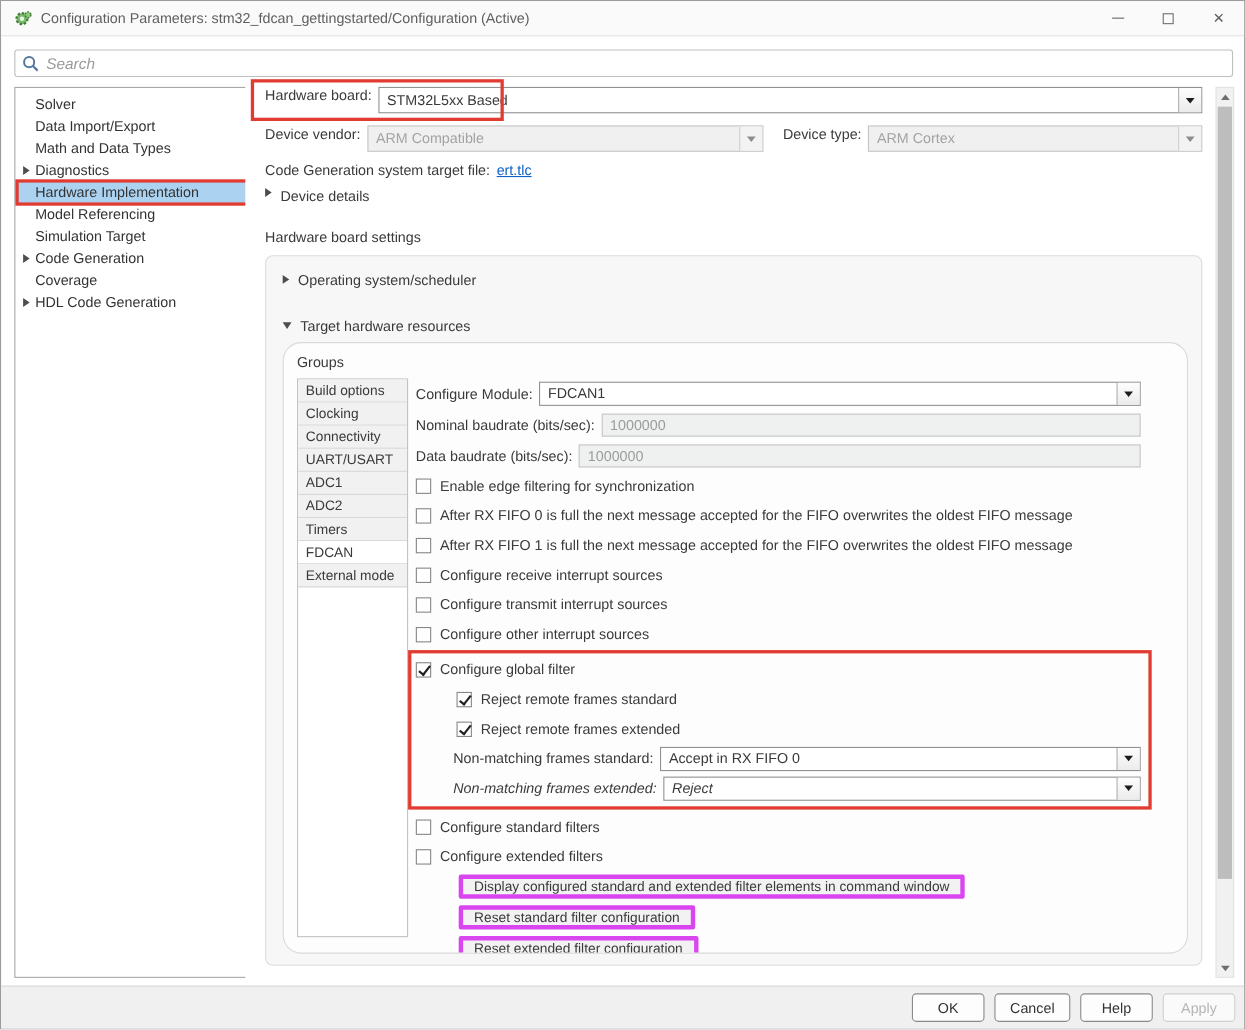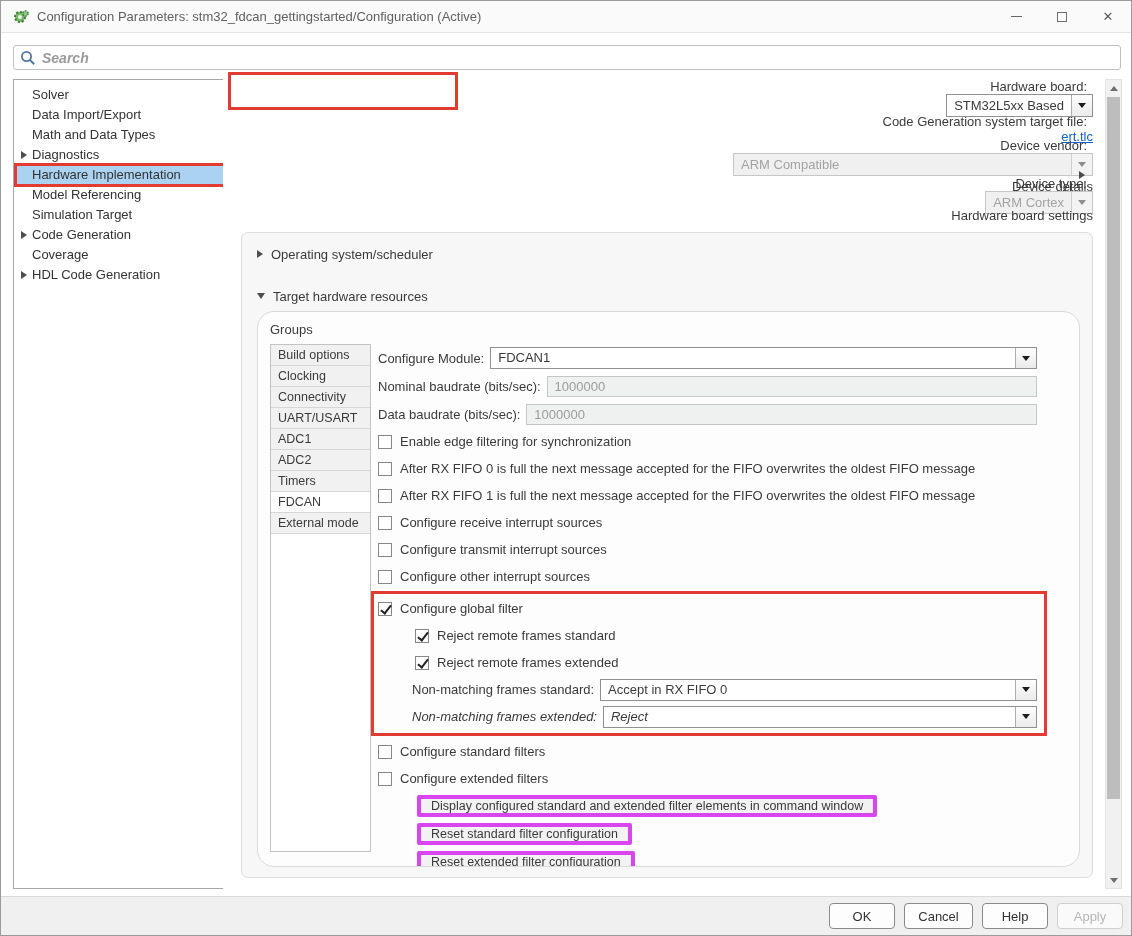--- a/index.html
+++ b/index.html
@@ -11,37 +11,37 @@
   .titlebar { position:absolute; left:0; top:0; right:0; height:32px; background:#fafafa; border-bottom:1px solid #e4e4e4; display:flex; align-items:center; padding-left:12px; }
   .titlebar .title { color:#5f5f5f; margin-left:8px; flex:1; }
   .win-controls { display:flex; height:100%; }
   .win-btn { width:46px; display:flex; align-items:center; justify-content:center; color:#666; }
   .glyph-min { width:11px; height:1px; background:#666; }
   .glyph-max { width:10px; height:10px; border:1px solid #707070; }
   .glyph-close { font-size:13px; color:#5a5a5a; line-height:1; }
 
   
   .searchbar { position:absolute; left:12px; top:44px; width:1108px; height:25px; border:1px solid #bfbfbf; border-radius:3px; background:#fff; display:flex; align-items:center; padding:0 6px; }
-  .searchbar input { border:none; outline:none; flex:1; font-family:"Liberation Sans",sans-serif; font-size:14px; color:#ec4899; background:transparent;font-weight:bold; }
+  .searchbar input { border:none; outline:none; flex:1; font-family:"Liberation Sans",sans-serif; font-size:14px; color:#ec4899; background:transparent; }
   .searchbar input::placeholder { font-style:italic; color:#9a9a9a; }
 
   
   .sidebar { position:absolute; left:12px; top:78px; width:216px; height:810px; background:#fff; border:1px solid #a8a8a8; padding-top:5px; }
   .side-item { position:relative; height:20px; line-height:20px; padding-left:18px; color:#333; white-space:nowrap; cursor:default; }
   .side-item .tri-r { position:absolute; left:7px; top:6px; }
   .side-item.selected { background:#abd2f1; }
   .side-item.redbox::after { content:""; position:absolute; left:0px; right:1px; top:-2px; bottom:-2px; border:3px solid #e23b32; pointer-events:none; }
 
   .tri-r { width:0; height:0; border-left:6px solid #4d4d4d; border-top:4px solid transparent; border-bottom:4px solid transparent; display:inline-block; }
   .tri-d { width:0; height:0; border-top:6px solid #4d4d4d; border-left:4px solid transparent; border-right:4px solid transparent; display:inline-block; }
 
   
   .main { position:absolute; left:222px; top:70px; width:882px; height:827px; background:#fff; padding:8px 12px 0 18px; }
 
-  .row { display:flex; align-items:flex-end;flex-direction:column; }
+  .row { display:flex; align-items:flex-start; }
   .lbl { white-space:nowrap; margin-right:6px; }
 
   .combo { display:flex; align-items:stretch; background:#fff; border:1px solid #919191; height:24px; min-width:0; }
   .combo .val { flex:1; padding:3px 7px; white-space:nowrap; overflow:hidden; }
   .combo .arrow-btn { width:21px; border-left:1px solid #adadad; background:linear-gradient(#fdfdfd,#ebebeb); display:flex; align-items:center; justify-content:center; }
   .combo-tri { width:0; height:0; border-top:5px solid #1c1c1c; border-left:4px solid transparent; border-right:4px solid transparent; }
   .combo.disabled { background:#f0f0f0; border-color:#c6c6c6; color:#a3a3a3; }
   .combo.disabled .arrow-btn { background:#f3f3f3; border-left-color:#cfcfcf; }
   .combo.disabled .combo-tri { border-top-color:#8d8d8d; }
 
@@ -157,40 +157,40 @@
     <div class="row r-hwboard">
       <span class="lbl">Hardware board:</span>
       <div class="combo" style="flex:1;">
         <span class="val">STM32L5xx Based</span>
         <span class="arrow-btn">
             <span class="combo-tri"></span>
           </span>
       </div>
     </div>
 
-    <div class="row r-target">
-      <span class="lbl">Code Generation system target file:</span>
-      <span class="link">ert.tlc</span>
-    </div>
-
     <div class="row r-device">
       <span class="lbl">Device vendor:</span>
       <div class="combo disabled" style="width:360px;">
         <span class="val">ARM Compatible</span>
         <span class="arrow-btn">
             <span class="combo-tri"></span>
           </span>
       </div>
       <span class="lbl" style="margin-left:18px;">Device type:</span>
       <div class="combo disabled" style="flex:1;">
         <span class="val">ARM Cortex</span>
         <span class="arrow-btn">
             <span class="combo-tri"></span>
           </span>
       </div>
+    </div>
+
+    <div class="row r-target">
+      <span class="lbl">Code Generation system target file:</span>
+      <span class="link">ert.tlc</span>
     </div>
 
     <div class="row r-details expander">
       <span class="tri-r"></span>
       <span>Device details</span>
     </div>
 
     <div class="row r-bstitle">
       <span>Hardware board settings</span>
     </div>

